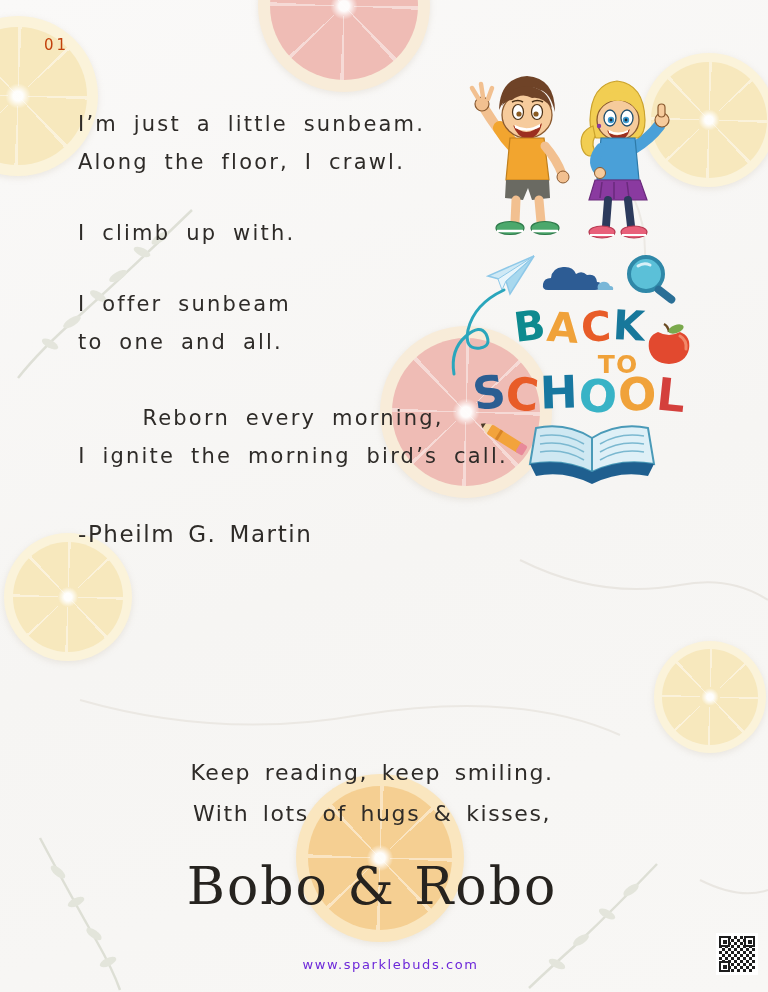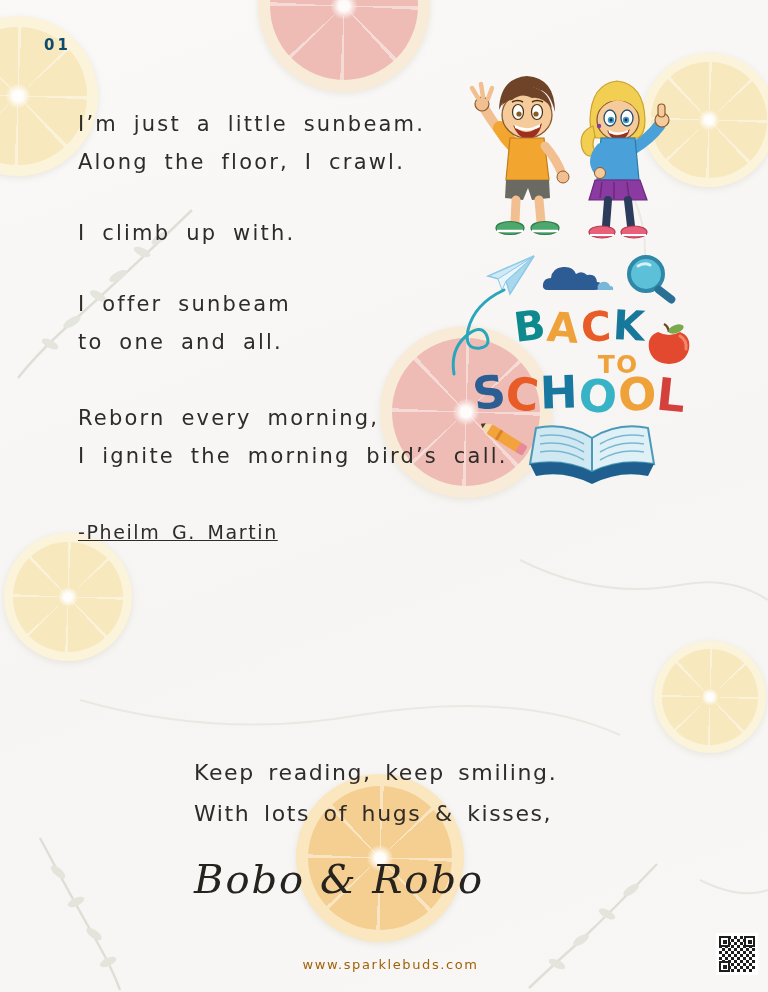--- a/index.html
+++ b/index.html
@@ -27,43 +27,43 @@
       radial-gradient(circle, var(--flesh) 0 72%, var(--rim) 82% 100%);
   }
   .lemon    { --flesh:#f7e8bd; --rim:#fbf3da; }
   .orange   { --flesh:#f5cf92; --rim:#fae6bf; }
   .grapefruit { --flesh:#efbcb5; --rim:#f8ecd9; }
   
   .sprig { position:absolute; z-index:1; opacity:.55; pointer-events:none; }
   
   .page-number {
     position:absolute; left:44px; top:36px; z-index:3;
-    font-size:15px; font-weight:bold; letter-spacing:3px; color:#0c4a6e;
+    font-size:15px; font-weight:normal; letter-spacing:3px; color:#c2410c;
   }
   
   .poem { position:absolute; left:78px; top:72px; width:430px; z-index:3; }
   .poem .line {
     font-size:21px; line-height:38px;
     letter-spacing:2.2px; word-spacing:7px; color:#2e2b28;
   }
   .stanza { margin-bottom:33px;margin-top:33px; }
   .stanza:nth-child(3) { margin-bottom:38px; }
-  .stanza:nth-child(4) { margin-bottom:38px; }
-  .poem .author { margin-top:46px; font-size:19px; letter-spacing:1.6px; word-spacing:4px;text-decoration:underline; }
-  
-  .closing { position:absolute; left:194px; top:752px; width:400px; z-index:3; }
+  .stanza:nth-child(4) { margin-bottom:38px;text-align:center; }
+  .poem .author { margin-top:46px; font-size:23px; letter-spacing:1.6px; word-spacing:4px; }
+  
+  .closing { position:absolute; left:172px; top:752px; width:400px; text-align:center; z-index:3; }
   .closing .c-line { font-size:22px; line-height:41px; letter-spacing:1.6px; word-spacing:5px; }
   .closing .signature {
-    margin-top:22px; font-size:40px; font-style:italic;
+    margin-top:22px; font-size:52px; 
     font-family:"DejaVu Serif", serif; letter-spacing:2px; color:#26231f;
   }
   
   .website {
     position:absolute; left:13px; right:0; top:957px; text-align:center; z-index:3;
-    font-size:13px; letter-spacing:1.6px; color:#a16207;
+    font-size:13px; letter-spacing:1.6px; color:#6d28d9;
   }
   .qr {
     position:absolute; left:716px; top:933px; width:42px; height:42px; z-index:3;
     background:#fff; padding:3px;
   }
   .qr .modules {
     position:absolute; inset:3px;
     background:
       repeating-conic-gradient(#1d1d1d 0% 25%, transparent 0% 50%);
     background-size:6px 6px;

